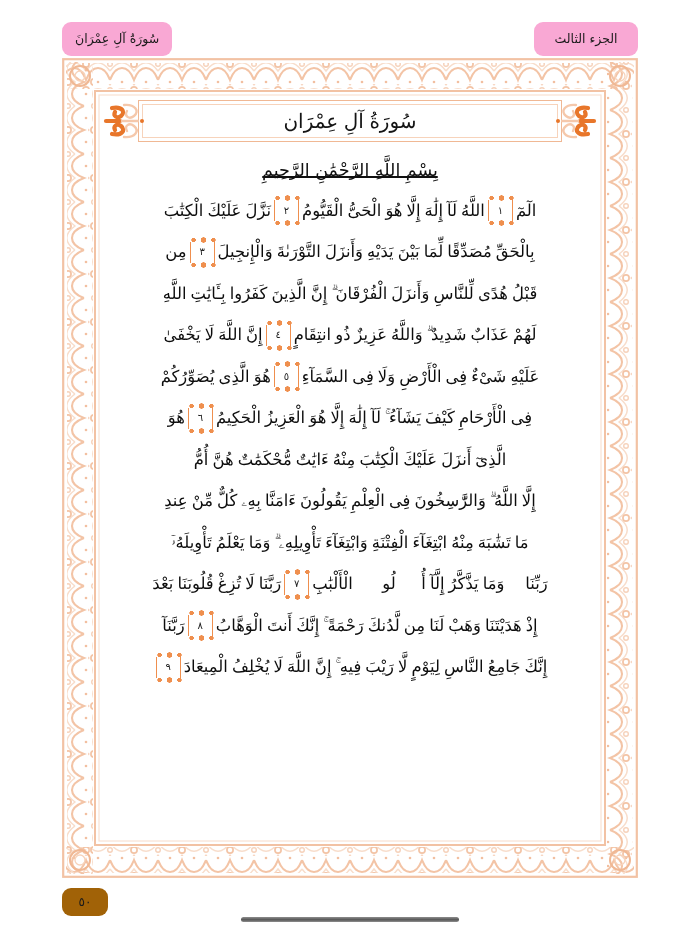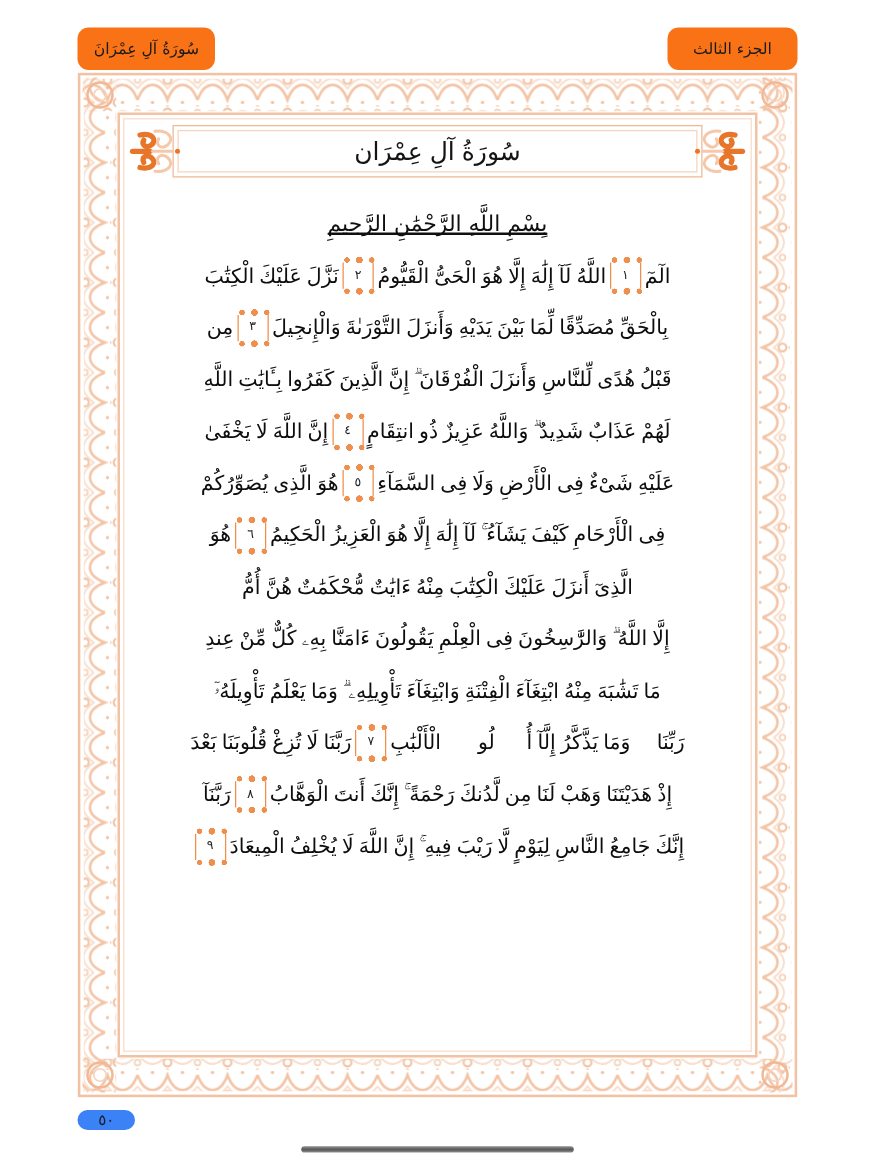--- a/index.html
+++ b/index.html
@@ -26,21 +26,21 @@
     left: 0;
     width: 700px;
     height: 36px;
     display: flex;
     flex-direction: row-reverse;
     justify-content: space-between;
     padding: 0 62px;
     z-index: 30;
   }
   .hdr-badge {
-    background: #f97316;
+    background: #f9a8d4;
     border-radius: 9px;
     height: 34px;
     min-width: 104px;
     display: flex;
     align-items: center;
     justify-content: center;
     padding: 0 13px;
     font-family: "DejaVu Sans", sans-serif;
     font-size: 12.5px;
     color: #1a1a1a;
@@ -109,21 +109,21 @@
     z-index: 3;
     font-family: Liberation Sans, sans-serif;
     font-size: 20px;
     color: #141414;
     letter-spacing: 0.5px;
     white-space: nowrap;
   }
 
   
   .basmalah {
-    margin-top: 24px;
+    margin-top: 14px;
     text-align: center;
     font-family: "DejaVu Sans", sans-serif;
     font-size: 17.5px;
     color: #101010;
     white-space: nowrap;
     position: relative;
   }
   .basmalah::after {
     content: "";
     position: absolute;
@@ -188,23 +188,23 @@
       radial-gradient(circle at 80% 50%, #ef8f4e 0 2.1px, transparent 2.3px);
   }
   .vmark::before { top: -6px; }
   .vmark::after  { bottom: -6px; }
 
   
   .page-badge {
     position: absolute;
     left: 62px;
     top: 888px;
-    background: #3b82f6;
+    background: #a16207;
     border-radius: 9px;
-    height: 16px;
+    height: 28px;
     width: 46px;
     display: flex;
     align-items: center;
     justify-content: center;
     font-family: "DejaVu Sans", sans-serif;
     font-size: 12px;
     color: #1a1a1a;
     z-index: 30;
   }
 

